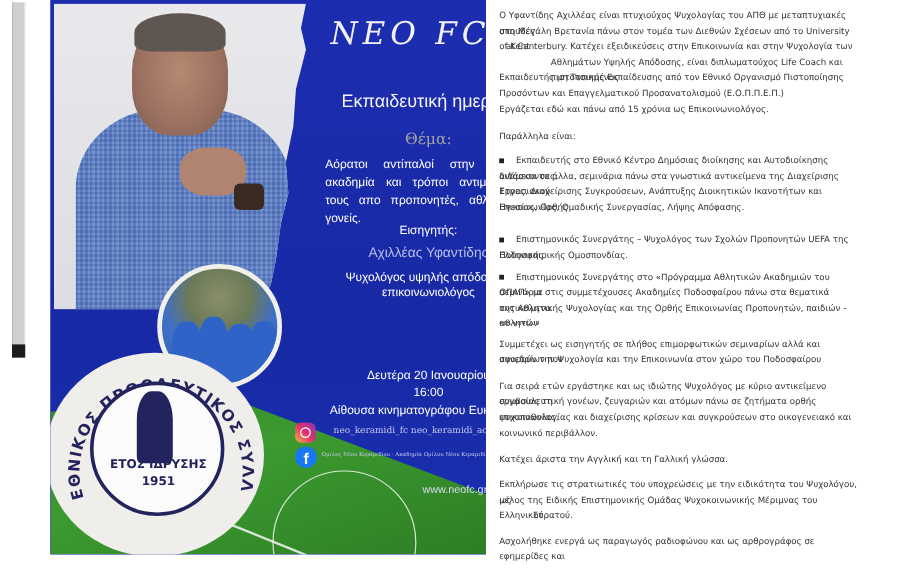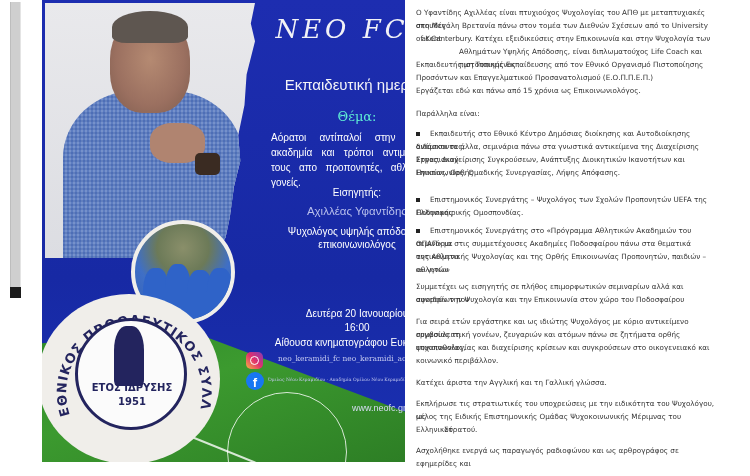--- a/index.html
+++ b/index.html
@@ -30,21 +30,21 @@
 
   .crest { position: absolute; left: -4px; top: 294px; width: 182px; height: 170px; border-radius: 50%; background: #f0eeea; }
   .crest-inner { position: absolute; left: 33px; top: 318px; width: 112px; height: 112px; border-radius: 50%; border: 3px solid #23245e; background: #fbfbfb; }
   .crest-ring-text { position: absolute; left: 8px; top: 300px; width: 166px; height: 160px; }
   .crest-figure { position: absolute; left: 72px; top: 326px; width: 30px; height: 60px; background: #23245e; border-radius: 40% 40% 10% 10%; }
   .crest-year-label { position: absolute; left: 45px; top: 382px; width: 90px; text-align: center; font-size: 10px; font-weight: bold; color: #23245e; font-family: "DejaVu Sans", sans-serif; }
   .crest-year { position: absolute; left: 45px; top: 396px; width: 90px; text-align: center; font-size: 10px; font-weight: bold; color: #23245e; font-family: "DejaVu Sans", sans-serif; }
 
   .p-title { position: absolute; left: 200px; top: 14px; width: 200px; text-align: center; font-family: "DejaVu Serif", serif; font-style: italic; font-size: 26px; color: #f2f2f6; letter-spacing: 4px; }
   .p-sub { position: absolute; left: 230px; top: 76px; width: 170px; text-align: center; font-size: 15px; color: #f3f3f8; }
-  .p-topic { position: absolute; left: 230px; top: 109px; width: 170px; text-align: center; font-family: "DejaVu Serif", serif; font-size: 13px; color: #5eead4; }
+  .p-topic { position: absolute; left: 230px; top: 109px; width: 170px; text-align: center; font-family: "DejaVu Serif", serif; font-size: 13px; color: #a3a3a3; }
   .p-desc { position: absolute; left: 229px; top: 130px; width: 176px; font-size: 10px; line-height: 15px; color: #ffffff; text-align: justify; text-align-last: left; word-spacing: 2px; }
   .p-speaker-label { position: absolute; left: 230px; top: 187px; width: 170px; text-align: center; font-size: 10px; color: #ffffff; }
   .p-speaker { position: absolute; left: 230px; top: 205px; width: 170px; text-align: center; font-size: 11.5px; color: #b8bfec; }
   .p-role { position: absolute; left: 230px; top: 225px; width: 170px; text-align: center; font-size: 10px; line-height: 13px; color: #ffffff; }
   .book-btn { position: absolute; left: 284px; top: 275px; width: 86px; height: 26px; border-radius: 13px; background: #ffffff; color: #101010; font-weight: bold; font-size: 12px; display: flex; align-items: center; justify-content: center; letter-spacing: 0.3px; }
   .p-date { position: absolute; left: 230px; top: 307px; width: 170px; text-align: center; font-size: 10px; color: #ffffff; line-height: 14px; }
   .p-venue { position: absolute; left: 225px; top: 337px; width: 180px; text-align: center; font-size: 10px; color: #ffffff; }
 
   .ig-icon { position: absolute; left: 204px; top: 352px; width: 17px; height: 17px; border-radius: 5px; background: linear-gradient(45deg, #f5b643 0%, #e1306c 50%, #833ab4 100%); display: flex; align-items: center; justify-content: center; }
   .ig-icon::after { content: ""; width: 7px; height: 7px; border: 1.5px solid #fff; border-radius: 50%; }

